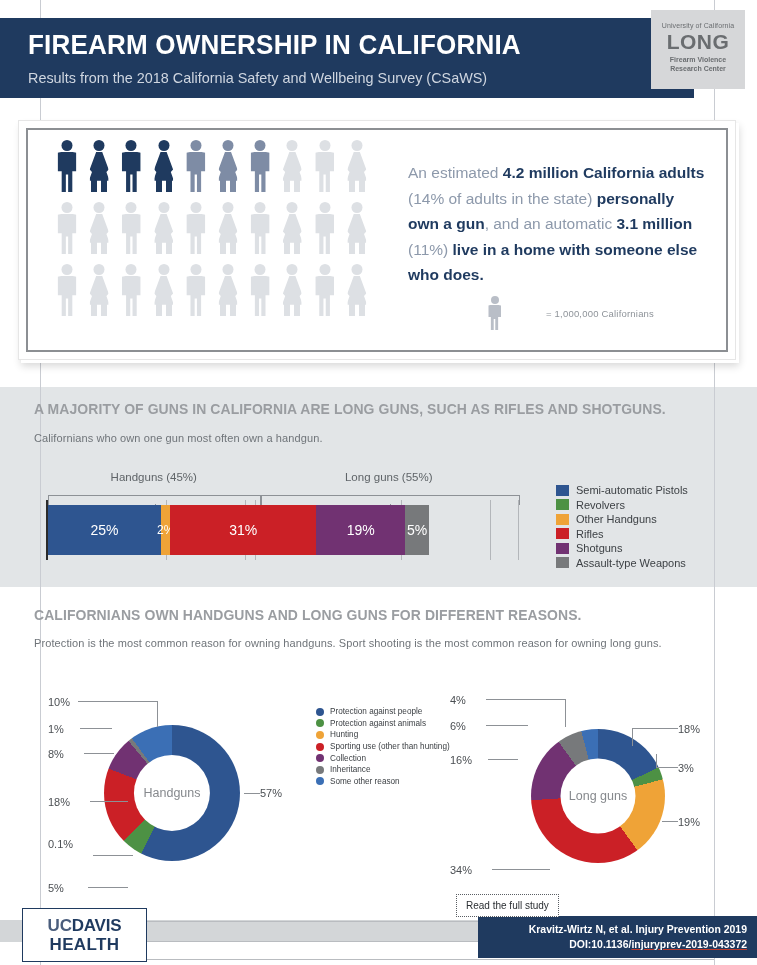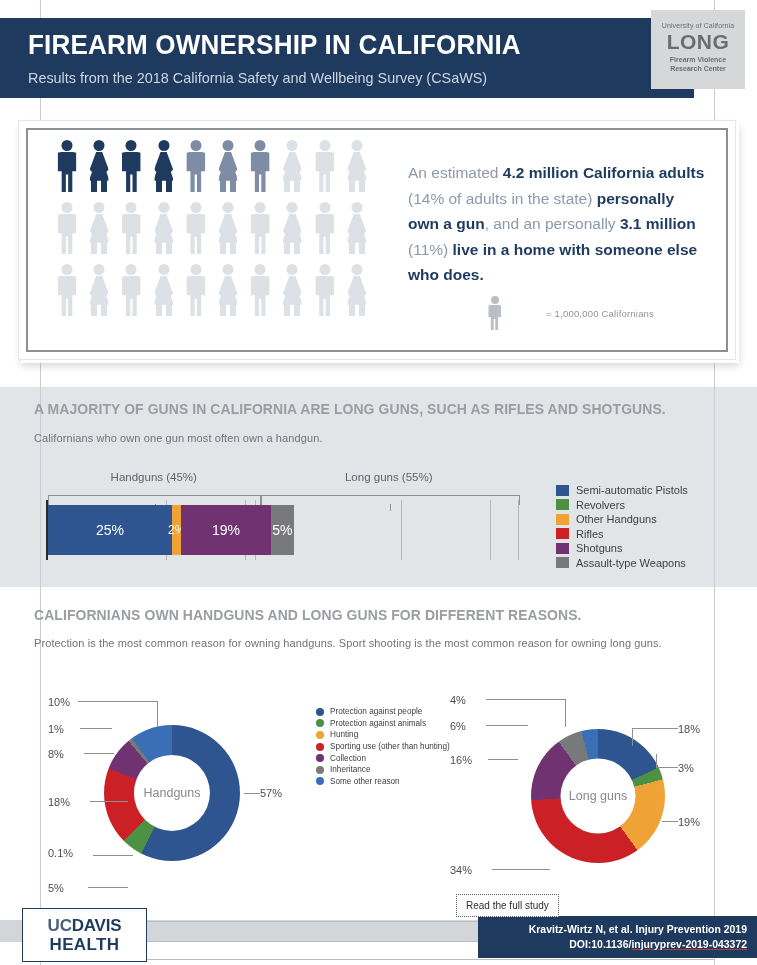--- a/index.html
+++ b/index.html
@@ -302,21 +302,21 @@
         <div class="body" style="background: rgb(221, 224, 228);"></div>
       </div>
       <div class="fig f" style="left: 289.8px;">
         <div class="head" style="background: rgb(221, 224, 228);"></div>
         <div class="body" style="background: rgb(221, 224, 228);"></div>
         <div class="legL" style="background: rgb(221, 224, 228);"></div>
         <div class="legR" style="background: rgb(221, 224, 228);"></div>
       </div>
     </div>
   </div>
-<div class="herotext" id="herotext"><span>An estimated </span><b>4.2 million California adults </b><span>(14% of adults in the state) </span><b>personally own a gun</b><span>, and an personally </span><b>3.1 million </b><span>(11%) </span><b>live in a home with someone else who does.</b></div>
+<div class="herotext" id="herotext"><span>An estimated </span><b>4.2 million California adults </b><span>(14% of adults in the state) </span><b>personally own a gun</b><span>, and an automatic </span><b>3.1 million </b><span>(11%) </span><b>live in a home with someone else who does.</b></div>
 <div class="keyline">
   <div class="kf">
       <div class="head"></div>
       <div class="body"></div>
     </div>
   <div class="ktext">= 1,000,000 Californians</div>
 </div>
 
 <div class="secTitle" style="left:34px;top:400px;">A MAJORITY OF GUNS IN CALIFORNIA ARE LONG GUNS, SUCH AS RIFLES AND SHOTGUNS.</div>
 <div class="secSub" style="left:34px;top:432px;">Californians who own one gun most often own a handgun.</div>
@@ -334,22 +334,23 @@
     <div class="bracket" style="left: 48px; width: 211.5px; top: 495px;">
       <div class="stem"></div>
     </div>
     <div class="brLabel" style="left: 153.75px; top: 471px; transform: translateX(-50%);">Handguns (45%)</div>
     <div class="bracket" style="left: 259.5px; width: 258.5px; top: 495px;">
       <div class="stem"></div>
     </div>
     <div class="brLabel" style="left: 388.75px; top: 471px; transform: translateX(-50%);">Long guns (55%)</div>
   </div>
 <div class="barArea" id="barArea">
-    <div class="seg" style="width: 124px; background: rgb(46, 85, 144);">25%</div>
+    <div class="seg" style="width: 113px; background: rgb(46, 85, 144);">25%</div>
     <div class="seg" style="width: 9.4px; background: rgb(239, 163, 55); font-size: 12px; overflow: visible; white-space: nowrap;">2%</div>
+    <div class="seg" style="width: 145.7px; background: rgb(203, 32, 38);">31%</div>
     <div class="seg" style="width: 89.3px; background: rgb(113, 50, 114);">19%</div>
     <div class="seg" style="width: 23.5px; background: rgb(119, 121, 123);">5%</div>
   </div>
 <div class="legendBox" id="barLegend">
     <div class="lgRow">
       <div class="lgSw" style="background: rgb(46, 85, 144);"></div>
       <div class="lgTx">Semi-automatic Pistols</div>
     </div>
     <div class="lgRow">
       <div class="lgSw" style="background: rgb(77, 145, 68);"></div>
@@ -378,21 +379,21 @@
 
 <div class="donutWrap" id="donutHandguns" style="left:60px;top:686px;width:260px;height:210px;">
     <div class="donut" style="left: 44px; top: 39px; width: 136px; height: 136px; background: conic-gradient(rgb(46, 85, 144) 0deg, rgb(46, 85, 144) 207.064deg, rgb(77, 145, 68) 207.064deg, rgb(77, 145, 68) 225.227deg, rgb(239, 163, 55) 225.227deg, rgb(239, 163, 55) 225.59deg, rgb(203, 32, 38) 225.59deg, rgb(203, 32, 38) 290.979deg, rgb(113, 50, 114) 290.979deg, rgb(113, 50, 114) 320.04deg, rgb(119, 121, 123) 320.04deg, rgb(119, 121, 123) 323.673deg, rgb(59, 111, 181) 323.673deg, rgb(59, 111, 181) 360deg);">
       <div class="hole" style="width: 76.16px; height: 76.16px;">Handguns</div>
     </div>
     <div class="dLabel" style="left: 200px; top: 101px;">57%</div>
     <div class="ldr" style="left: 184px; top: 107px; width: 16px; height: 1px;"></div>
     <div class="dLabel" style="left: -12px; top: 196px;">5%</div>
     <div class="ldr" style="left: 28px; top: 201px; width: 40px; height: 1px;"></div>
     <div class="ldr" style="left: 68px; top: 201px; width: 40px; height: 0px; transform: rotate(-42deg); transform-origin: left center;"></div>
-    <div class="dLabel" style="left: -12px; top: 161px;">0.1%</div>
+    <div class="dLabel" style="left: -12px; top: 152px;">0.1%</div>
     <div class="ldr" style="left: 33px; top: 169px; width: 40px; height: 1px;"></div>
     <div class="ldr" style="left: 73px; top: 169px; width: 28px; height: 0px; transform: rotate(-42deg); transform-origin: left center;"></div>
     <div class="dLabel" style="left: -12px; top: 110px;">18%</div>
     <div class="ldr" style="left: 30px; top: 115px; width: 38px; height: 1px;"></div>
     <div class="dLabel" style="left: -12px; top: 62px;">8%</div>
     <div class="ldr" style="left: 24px; top: 67px; width: 30px; height: 1px;"></div>
     <div class="ldr" style="left: 54px; top: 67px; width: 26px; height: 0px; transform: rotate(27deg); transform-origin: left center;"></div>
     <div class="dLabel" style="left: -12px; top: 37px;">1%</div>
     <div class="ldr" style="left: 20px; top: 42px; width: 32px; height: 1px;"></div>
     <div class="ldr" style="left: 52px; top: 42px; width: 26px; height: 0px; transform: rotate(30deg); transform-origin: left center;"></div>

